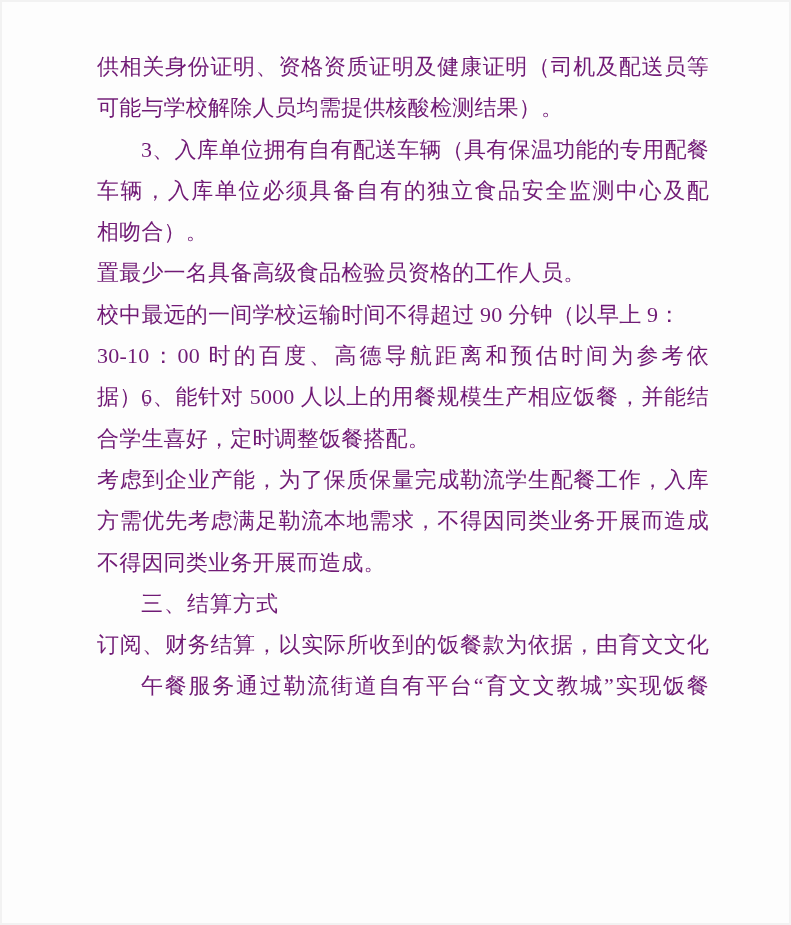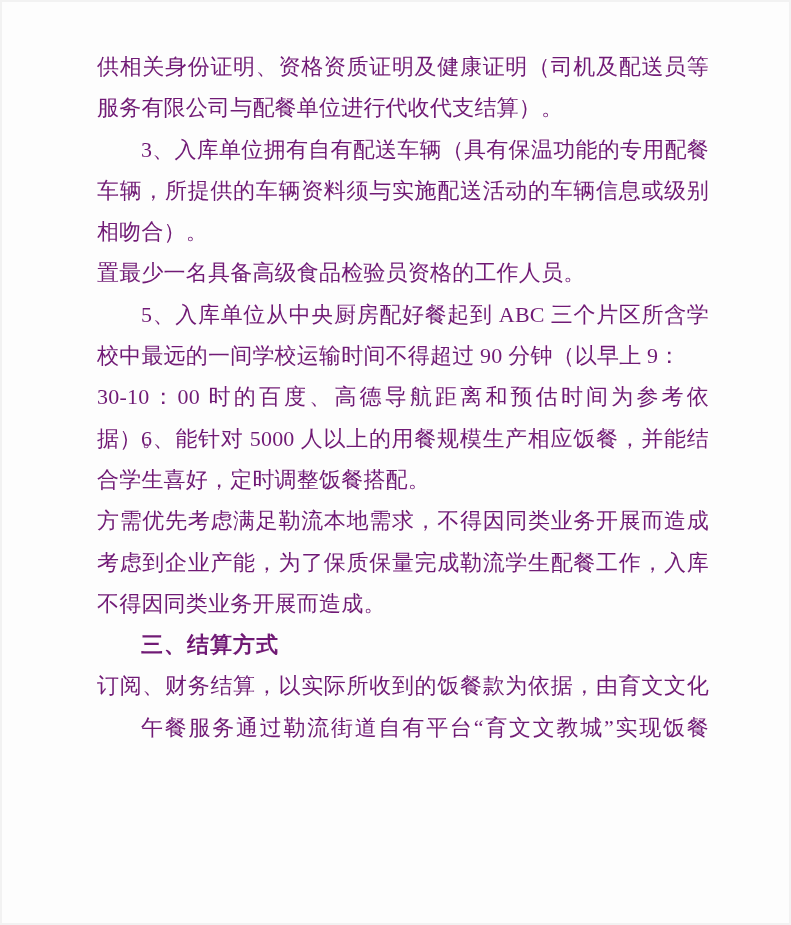--- a/index.html
+++ b/index.html
@@ -27,38 +27,37 @@
     text-align-last: left;
     letter-spacing: 0.2px;
   }
   .line.stretch {
     text-align-last: justify;
   }
   .line.indent {
     text-indent: 2em;
   }
   .line.heading {
-    font-weight: bold;
+    font-weight: normal;
     letter-spacing: 1px;
   }
 </style>
 </head>
 <body>
 
 <div class="page">
   <div class="line stretch">供相关身份证明、资格资质证明及健康证明（司机及配送员等</div>
-  <div class="line">服务有限公司与配餐单位进行代收代支结算）。</div>
+  <div class="line">可能与学校解除人员均需提供核酸检测结果）。</div>
   <div class="line stretch indent">3、入库单位拥有自有配送车辆（具有保温功能的专用配餐</div>
-  <div class="line stretch">车辆，所提供的车辆资料须与实施配送活动的车辆信息或级别</div>
+  <div class="line stretch">车辆，入库单位必须具备自有的独立食品安全监测中心及配</div>
   <div class="line">相吻合）。</div>
   <div class="line">置最少一名具备高级食品检验员资格的工作人员。</div>
-  <div class="line stretch indent">5、入库单位从中央厨房配好餐起到 ABC 三个片区所含学</div>
   <div class="line">校中最远的一间学校运输时间不得超过 90 分钟（以早上 9：</div>
   <div class="line">30-10：00 时的百度、高德导航距离和预估时间为参考依据）。</div>
   <div class="line stretch indent">6、能针对 5000 人以上的用餐规模生产相应饭餐，并能结</div>
   <div class="line">合学生喜好，定时调整饭餐搭配。</div>
+  <div class="line stretch">考虑到企业产能，为了保质保量完成勒流学生配餐工作，入库</div>
   <div class="line stretch">方需优先考虑满足勒流本地需求，不得因同类业务开展而造成</div>
-  <div class="line stretch">考虑到企业产能，为了保质保量完成勒流学生配餐工作，入库</div>
   <div class="line">不得因同类业务开展而造成。</div>
   <div class="line heading indent">三、结算方式</div>
   <div class="line stretch">订阅、财务结算，以实际所收到的饭餐款为依据，由育文文化</div>
   <div class="line stretch indent">午餐服务通过勒流街道自有平台“育文文教城”实现饭餐</div>
 </div>
 
 </body></html>

